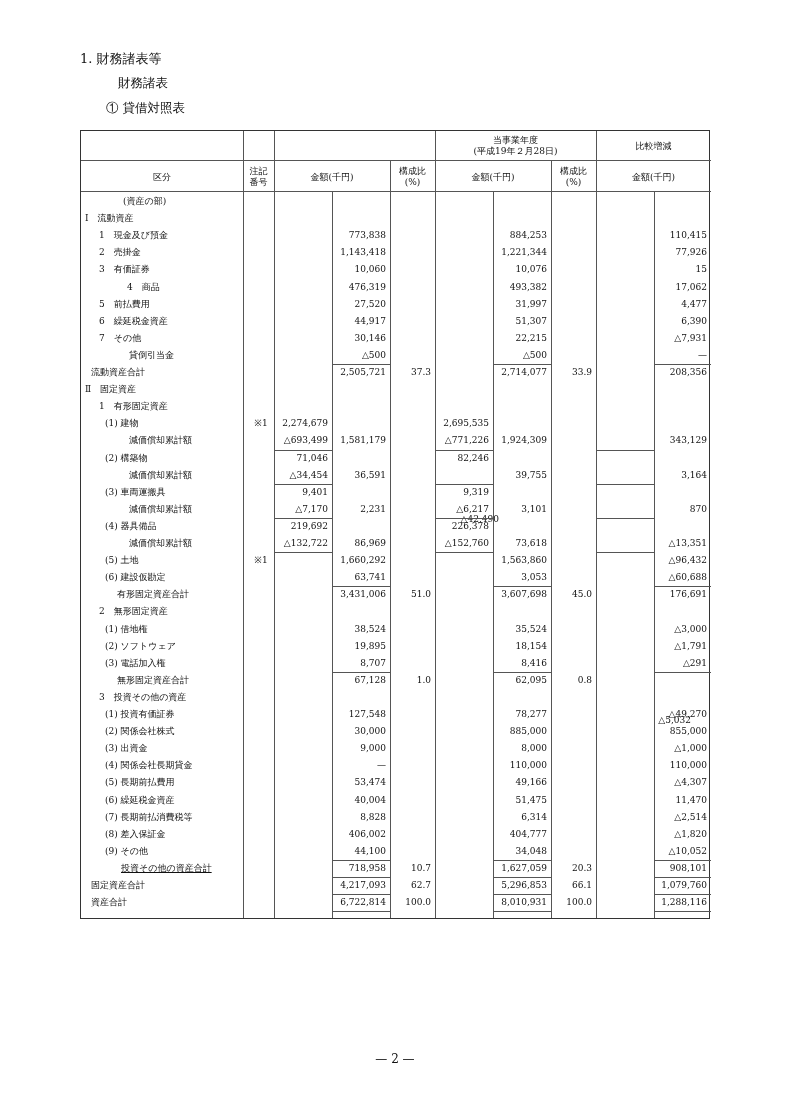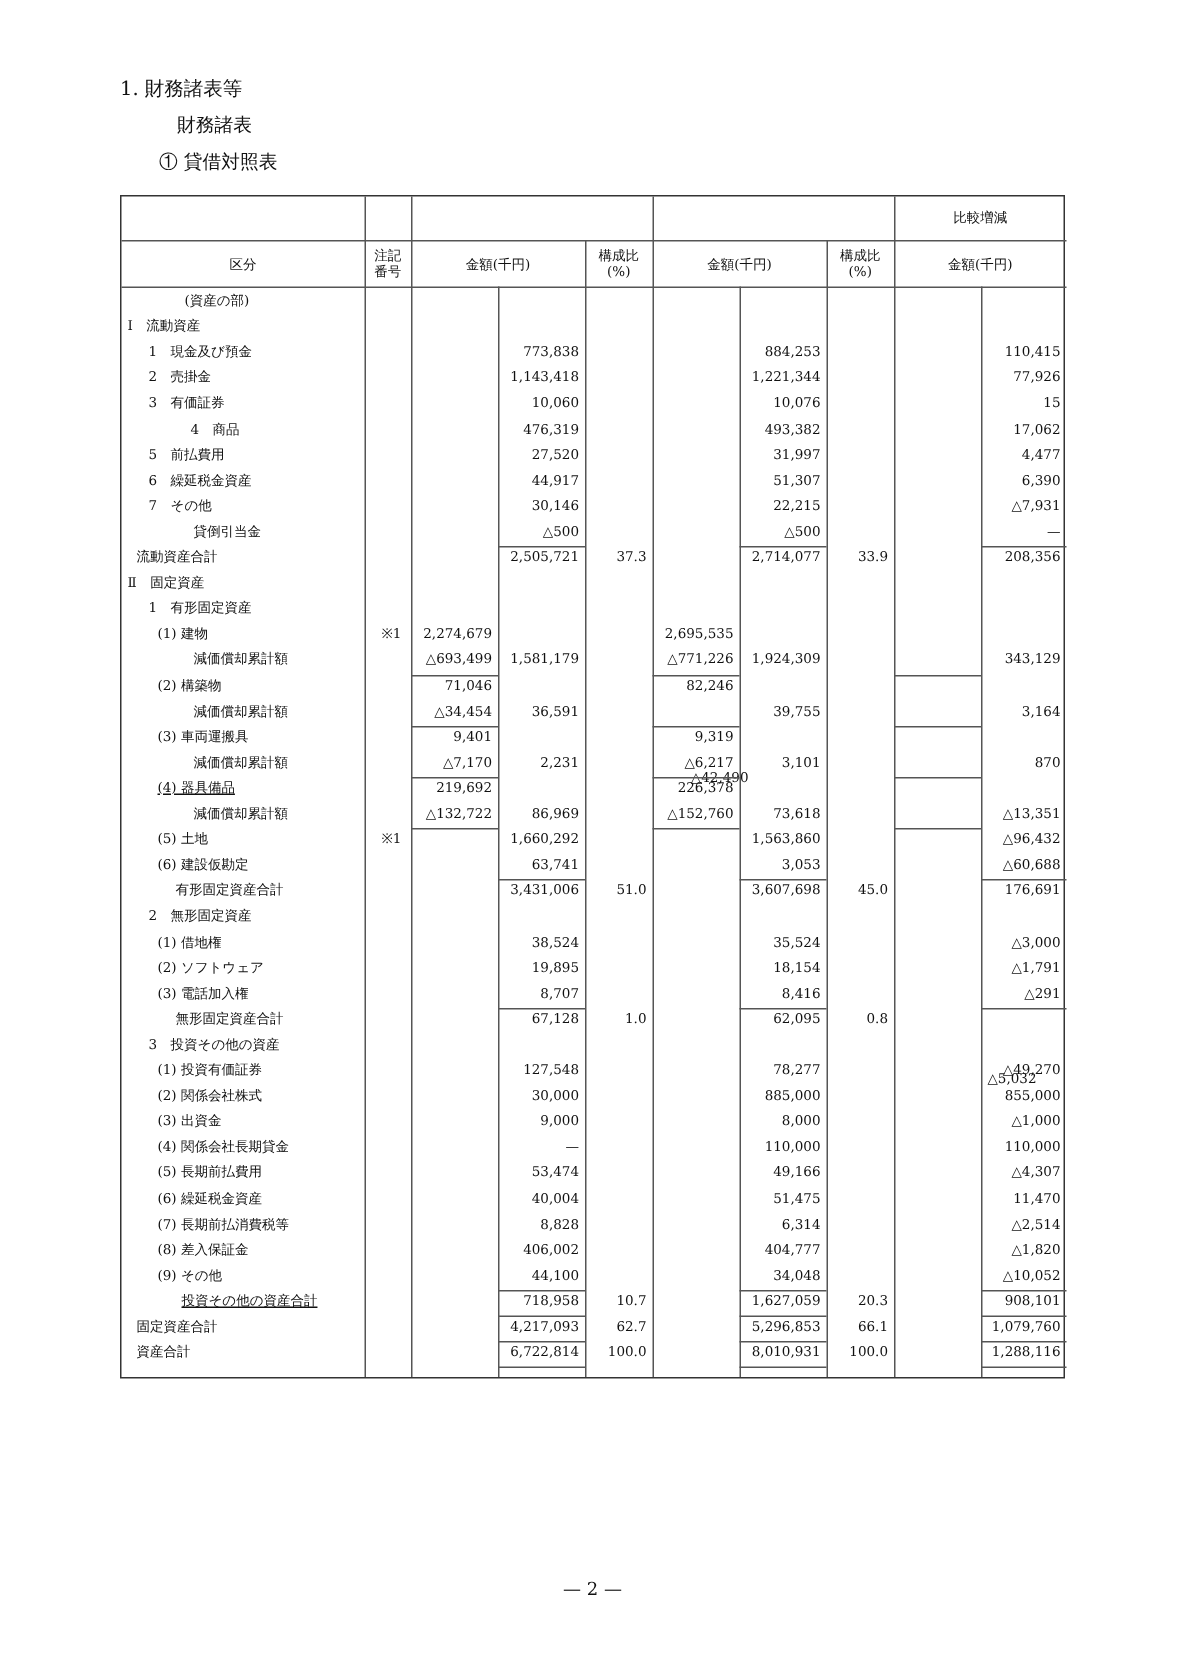--- a/index.html
+++ b/index.html
@@ -19,20 +19,24 @@
 </style>
 </head>
 <body>
 
 <div class="h1">1. 財務諸表等</div>
 <div class="h2">財務諸表</div>
 <div class="h3">① 貸借対照表</div>
 
 <div class="tbl" id="tbl">
 
+  <div class="hdr" style="left:354px;width:161px;top:4px;">
+    <div>当事業年度</div>
+    <div>(平成19年２月28日)</div>
+  </div>
   <div class="hdr" style="left:515px;width:115px;top:10px;">比較増減</div>
 
   <div class="hdr" style="left:0;width:162px;top:41px;">区分</div>
   <div class="hdr" style="left:162px;width:31px;top:35px;width:31px;word-break:break-all;padding:0 6px;box-sizing:border-box;">注記番号</div>
   <div class="hdr" style="left:193px;width:116px;top:41px;">金額(千円)</div>
   <div class="hdr" style="left:309px;width:45px;top:35px;padding:0 8px;box-sizing:border-box;">構成比(%)</div>
   <div class="hdr" style="left:354px;width:116px;top:41px;">金額(千円)</div>
   <div class="hdr" style="left:470px;width:45px;top:35px;padding:0 8px;box-sizing:border-box;">構成比(%)</div>
   <div class="hdr" style="left:515px;width:115px;top:41px;">金額(千円)</div>
 
@@ -152,21 +156,21 @@
       </div>
       <div class="row" style="top: 369.8px;">
         <span class="lbl" style="left: 48px;">減価償却累計額</span>
         <span class="num" style="right: 383px;">△7,170</span>
         <span class="num" style="right: 325px;">2,231</span>
         <span class="num" style="right: 222px;">△6,217</span>
         <span class="num" style="right: 164px;">3,101</span>
         <span class="num" style="right: 4px;">870</span>
       </div>
       <div class="row" style="top: 386.9px;">
-        <span class="lbl" style="left: 24px; text-decoration: underline;">(4) 器具備品</span>
+        <span class="lbl" style="left: 24px;">(4) 器具備品</span>
         <span class="num" style="right: 383px;">219,692</span>
         <span class="num" style="right: 222px;">226,378</span>
       </div>
       <div class="row" style="top: 404px;">
         <span class="lbl" style="left: 48px;">減価償却累計額</span>
         <span class="num" style="right: 383px;">△132,722</span>
         <span class="num" style="right: 325px;">86,969</span>
         <span class="num" style="right: 222px;">△152,760</span>
         <span class="num" style="right: 164px;">73,618</span>
         <span class="num" style="right: 4px;">△13,351</span>

